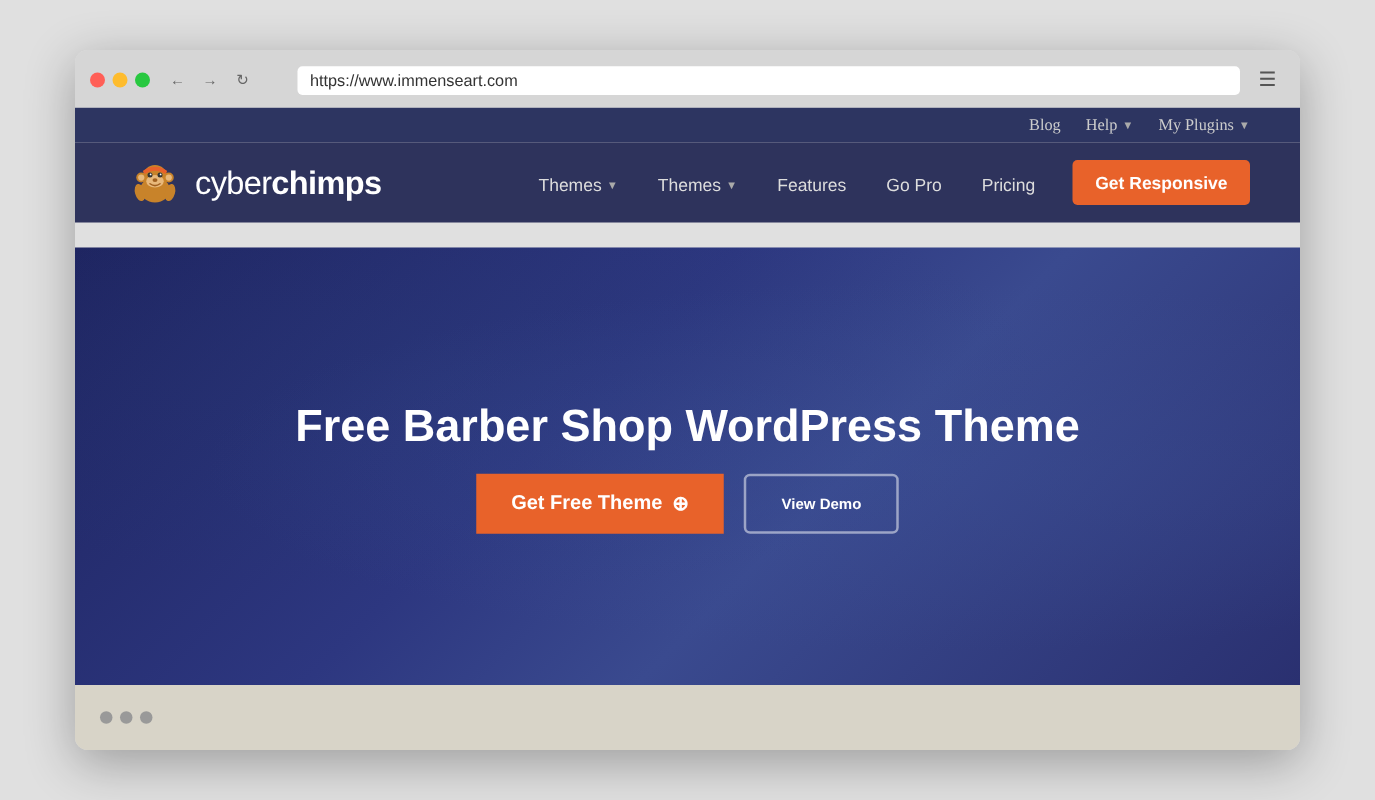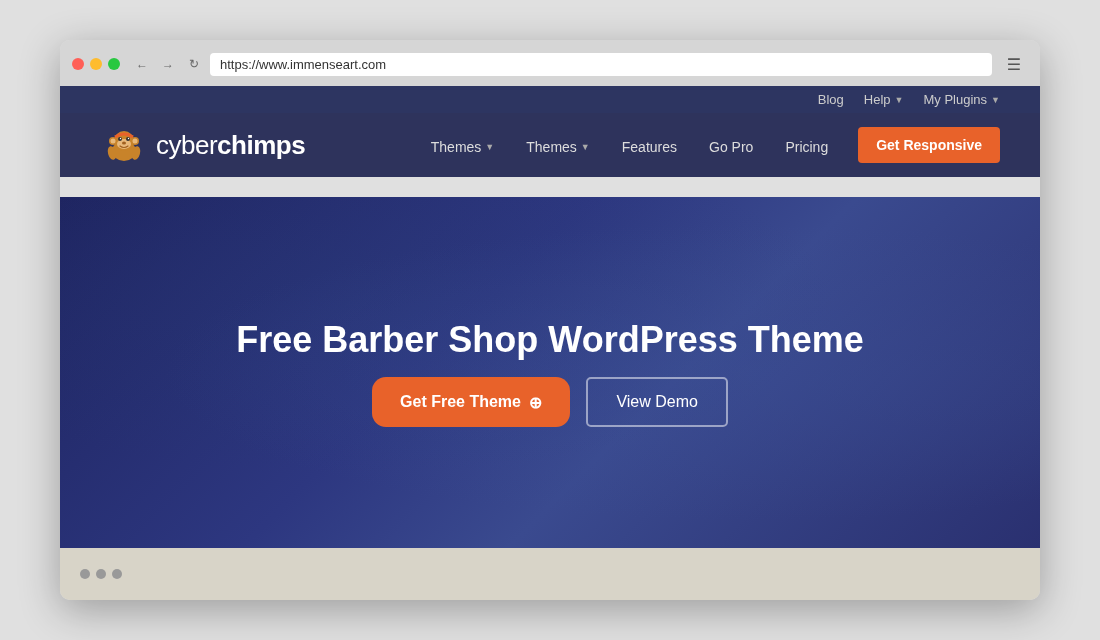--- a/index.html
+++ b/index.html
@@ -80,20 +80,21 @@
     }
 
     .address-bar-wrapper {
       flex: 1;
       display: flex;
       align-items: flex-start;
       background: white;
       border-radius: 4px;
       padding: 4px 10px;
       gap: 6px;
+      margin-left: 28px;
     }
 
     .address-bar {
       border: none;
       outline: none;
       flex: 1;
       font-size: 13px;
       color: #333;
       background: transparent;
     }
@@ -128,20 +129,21 @@
       gap: 20px;
     }
 
     .utility-link {
       color: #ccc;
       font-size: 13px;
       cursor: pointer;
       display: flex;
       align-items: center;
       gap: 4px;
+      font-family: Liberation Serif, serif;
     }
 
     .dropdown-arrow {
       font-size: 9px;
       color: #aaa;
     }
 
     
     .main-nav {
       background: rgba(30, 36, 80, 0.92);
@@ -257,33 +259,33 @@
       gap: 16px;
       justify-content: center;
     }
 
     .btn-primary {
       background: #e8622a;
       color: white;
       font-size: 16px;
       font-weight: 600;
       padding: 14px 28px;
-      border-radius: 14px;
+      border-radius: 0;
       cursor: pointer;
       display: flex;
       align-items: center;
       gap: 8px;
       border: none;
     }
 
     .btn-secondary {
       background: transparent;
       color: white;
-      font-size: 16px;
-      font-weight: 400;
+      font-size: 12px;
+      font-weight: 700;
       padding: 14px 28px;
       border-radius: 5px;
       cursor: pointer;
       border: 2px solid rgba(255,255,255,0.5);
     }
 
     
     .preview-strip {
       background: #d8d4c8;
       height: 52px;

